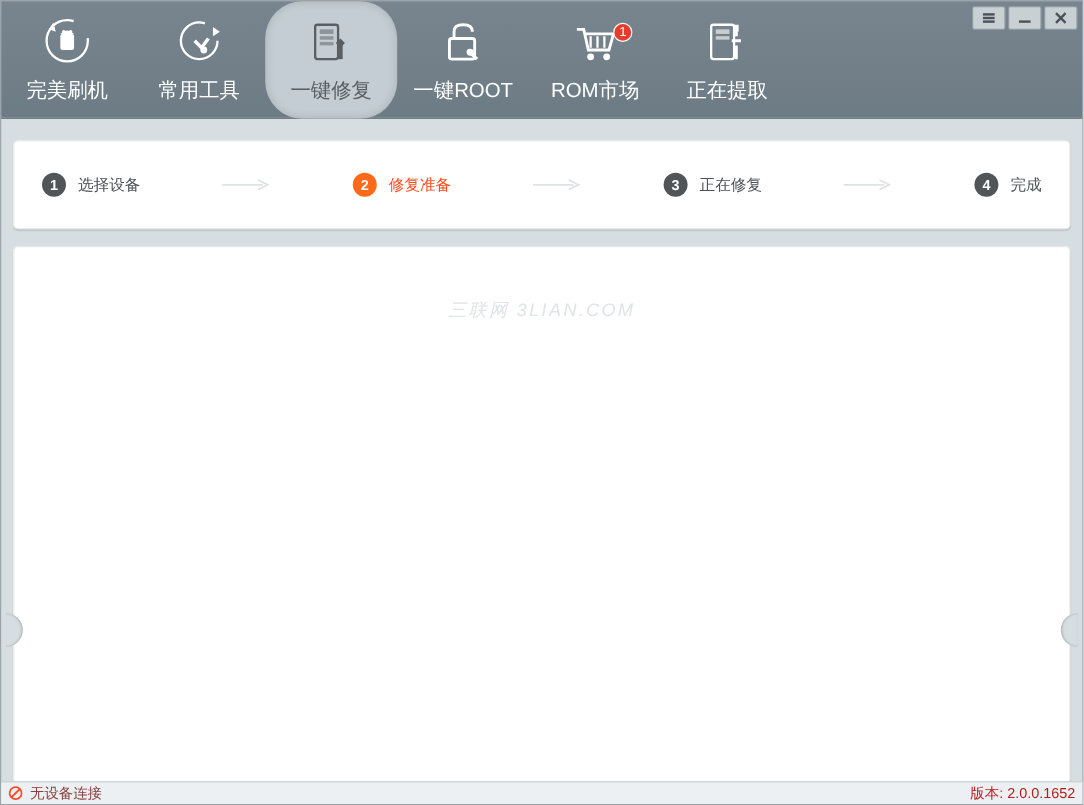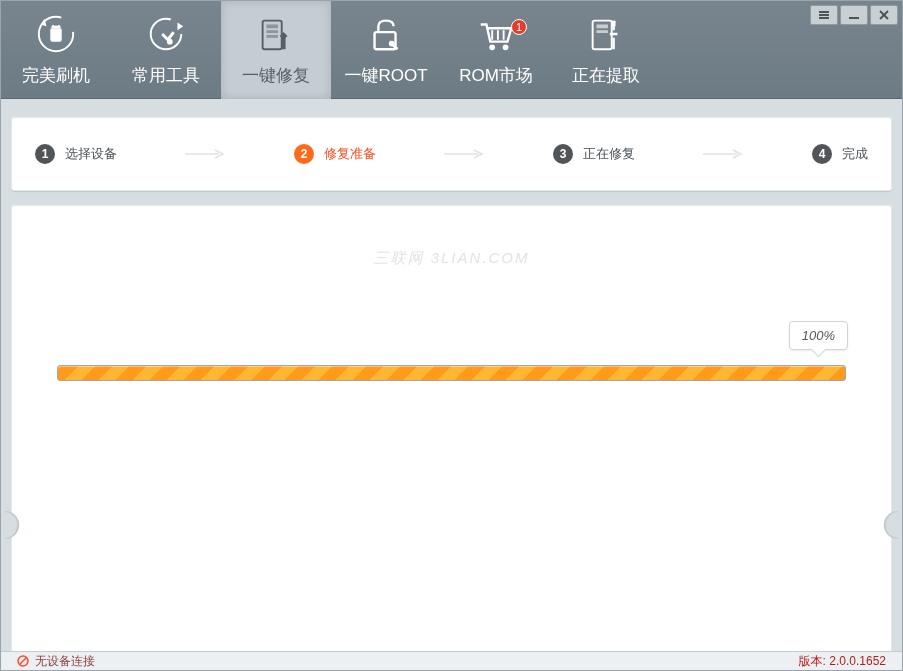--- a/index.html
+++ b/index.html
@@ -1,21 +1,21 @@
 <!DOCTYPE html>
 <html><head>
   <meta charset="utf-8">
   <style>
     * { margin: 0; padding: 0; box-sizing: border-box; }
     body { font-family: "Microsoft YaHei", Arial, sans-serif; background: #d7dee2; width: 903px; height: 671px; overflow: hidden; font-size: 13px; }
 
     
     .topbar { height: 98px; background: linear-gradient(#78858e, #6d7b84); display: flex; position: relative; border-bottom: 1px solid #5a6870; }
     .nav-item { width: 110px; height: 98px; display: flex; flex-direction: column; align-items: center; justify-content: flex-end; padding-bottom: 12px; color: #fff; cursor: pointer; position: relative; }
-    .nav-item.active { background: #c4cdd3; color: #595f63; box-shadow: inset 0 0 8px rgba(0,0,0,.15); }
+    .nav-item.active { background: #c4cdd3; color: #595f63; box-shadow: inset 0 0 8px rgba(0,0,0,.15); border-radius: 31px; }
     .nav-icon { width: 44px; height: 44px; margin-bottom: 8px; display: flex; align-items: center; justify-content: center; }
     .nav-icon svg { width: 42px; height: 42px; }
     .nav-label { font-size: 17px; }
     .badge { position: absolute; top: 18px; right: 24px; background: #e63c2e; color: #fff; font-size: 11px; width: 16px; height: 16px; border-radius: 50%; display: flex; align-items: center; justify-content: center; border: 1px solid #fff; }
 
     
     .winctrl { position: absolute; right: 4px; top: 4px; display: flex; gap: 0; }
     .winbtn { width: 28px; height: 20px; background: #c9d0d4; border: 1px solid #8e9aa2; display: flex; align-items: center; justify-content: center; border-radius: 2px; margin-left: 2px; cursor: pointer; }
     .winbtn svg { width: 10px; height: 10px; }
 
@@ -39,21 +39,21 @@
     .progress-fill { height: 100%; width: 100%; background: repeating-linear-gradient(-45deg, #ff9a1a 0, #ff9a1a 12px, #ffb733 12px, #ffb733 24px); border-radius: 2px; box-shadow: inset 0 1px 0 rgba(255,255,255,.4), 0 0 2px rgba(0,0,0,.2); }
 
     .status-text { position: absolute; bottom: 26px; left: 0; right: 0; text-align: center; color: #7e858a; font-size: 13px; }
 
     .notches { position: absolute; left: 0; right: 0; top: 510px; pointer-events: none; }
     .notch-l, .notch-r { position: absolute; width: 14px; height: 28px; background: #d7dee2; top: 0; }
     .notch-l { left: 4px; border-radius: 0 14px 14px 0; box-shadow: inset -1px 0 2px rgba(0,0,0,.2); }
     .notch-r { right: 4px; border-radius: 14px 0 0 14px; box-shadow: inset 1px 0 2px rgba(0,0,0,.2); }
 
     
-    .footer { position: absolute; left: 0; right: 0; bottom: 0; height: 19px; background: #edf0f2; border-top: 1px solid #c6cdd1; display: flex; align-items: center; font-size: 12px; color: #8a4240; padding: 0 16px; }
+    .footer { position: absolute; left: 0; right: 0; bottom: 0; height: 19px; background: #edf0f2; border-top: 1px solid #c6cdd1; display: flex; align-items: center; font-size: 12px; color: #8a4240; padding: 0 6px; }
     .footer .icon { margin-right: 6px; color: #ff4a2a; display: flex; }
     .version { margin-left: auto; color: #b91c1c; }
 
     
     .frame { width: 903px; height: 671px; border: 1px solid #9aa4aa; position: relative; background: #d7dee2; }
   </style>
 </head>
 <body>
 
 <div class="frame">
@@ -189,26 +189,20 @@
       </svg>
     <div class="step">
       <span class="step-circle">4</span>
       <span>完成</span>
     </div>
   </div>
 
   <div class="mainpanel">
     <div class="watermark">三联网 3LIAN.COM</div>
 
-    <div class="progress-wrap">
-      <div class="progress-bubble">100%</div>
-      <div class="progress-track">
-        <div class="progress-fill"></div>
-      </div>
-    </div>
 
   </div>
 
   <div class="notches">
     <div class="notch-l"></div>
       <div class="notch-r"></div>
   </div>
 
   <div class="footer">
     <span class="icon">

